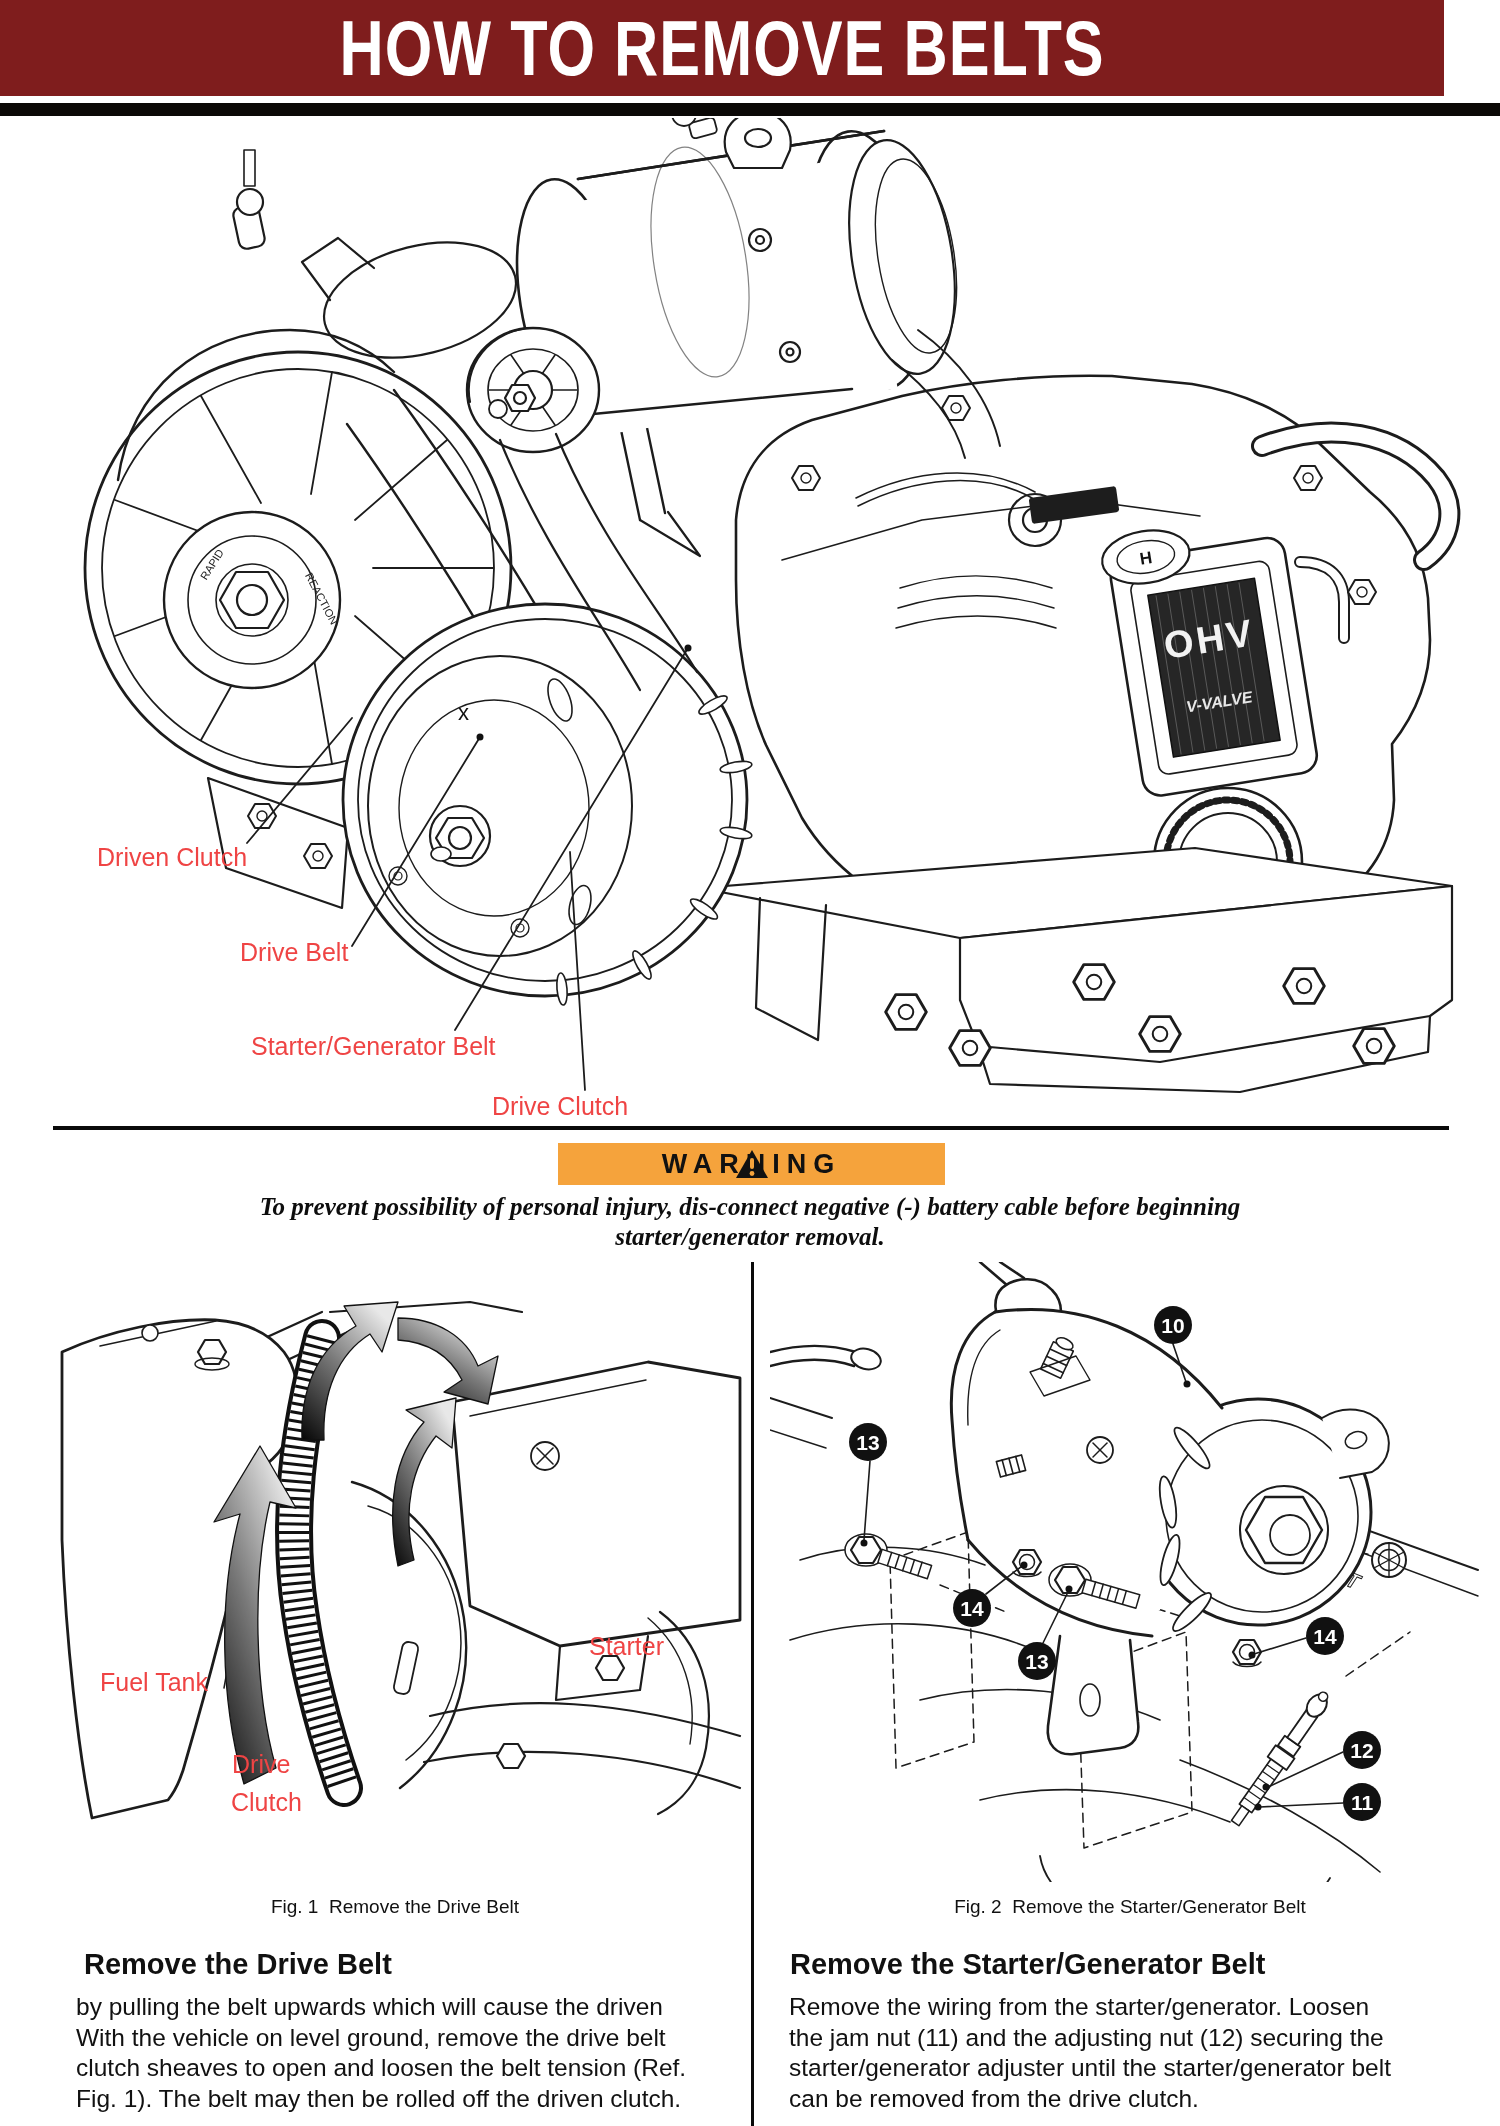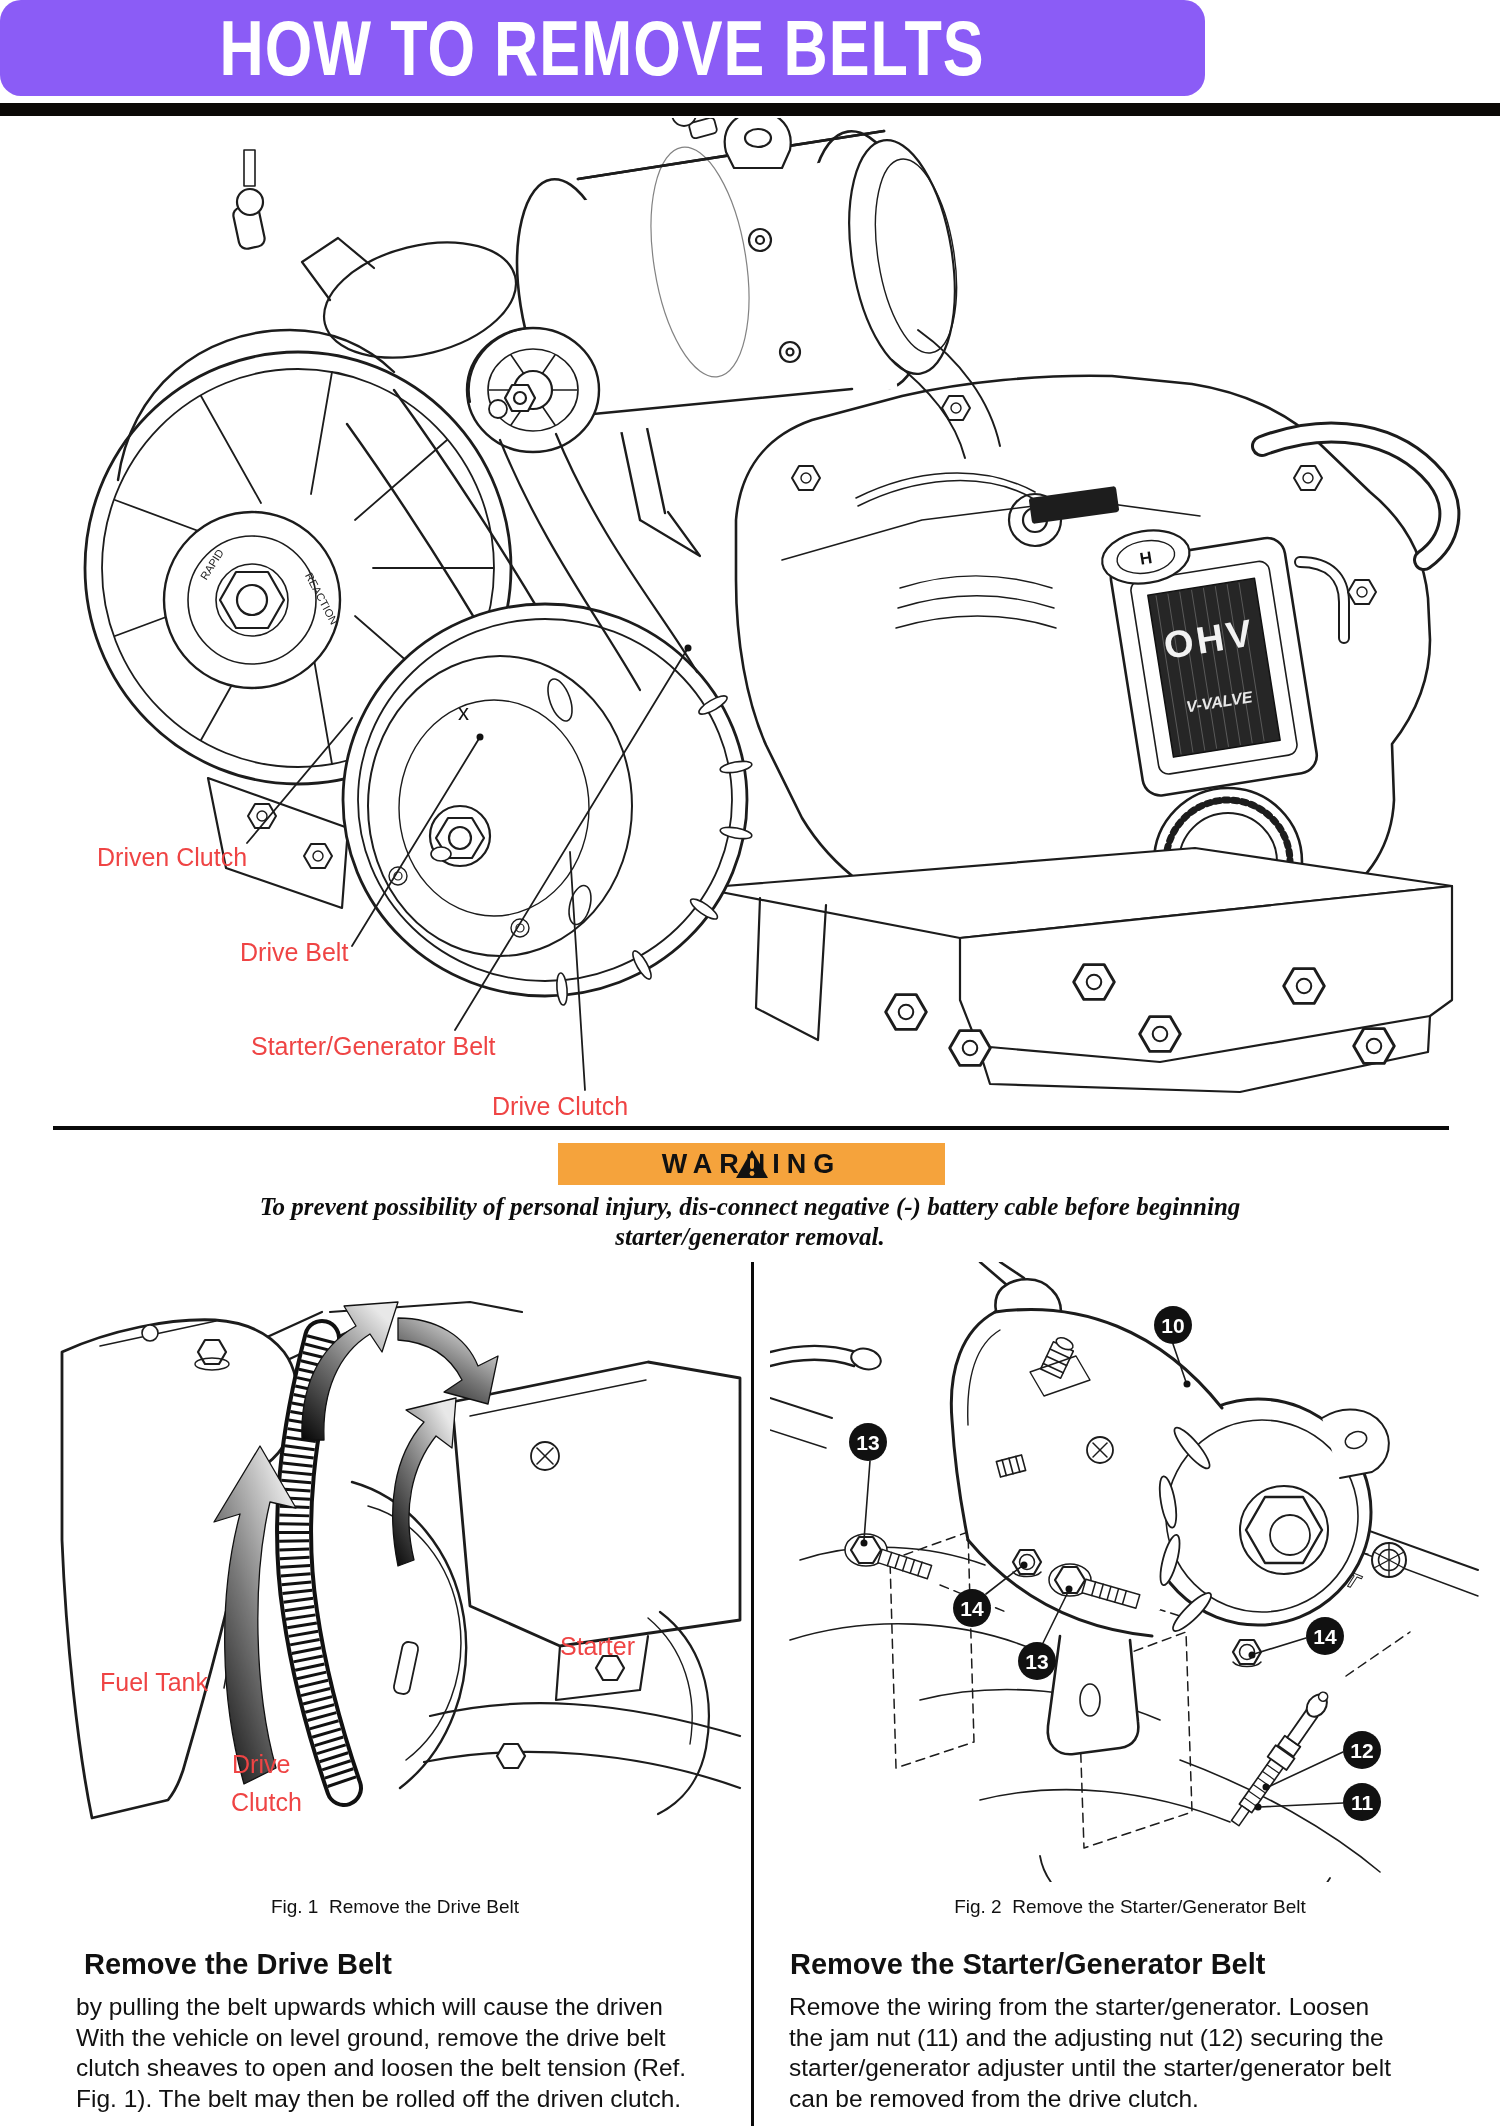--- a/index.html
+++ b/index.html
@@ -1,20 +1,20 @@
 <!DOCTYPE html>
 <html><head>
 <meta charset="utf-8">
 <style>
   html,body{margin:0;padding:0;background:#888;}
   #page{position:relative;width:1500px;height:2126px;background:#ffffff;overflow:hidden;
         font-family:"Liberation Sans",sans-serif;color:#111;}
   
-  #hdr{position:absolute;left:0;top:0;width:1205px;height:96px;background:#8b5cf6;
-       display:flex;align-items:center;justify-content:center;border-radius:21px;}
+  #hdr{position:absolute;left:0;top:0;width:1444px;height:96px;background:#7f1d1d;
+       display:flex;align-items:center;justify-content:center;}
   #hdr .t{color:#fff;font-weight:bold;font-size:60px;letter-spacing:1px;
           display:inline-block;transform:scale(1.02,1.3);}
   #hdr2{position:absolute;left:0;top:103px;width:1500px;height:13px;background:#0b0806;}
   
   .rule{position:absolute;background:#0a0a0a;}
   
   .dlabel{position:absolute;font-size:25px;color:#ef4444;white-space:nowrap;}
   
   #wbanner{position:absolute;left:558px;top:1143px;width:387px;height:42px;background:#F5A33C;
            display:flex;align-items:center;justify-content:center;gap:12px;}
@@ -280,21 +280,21 @@
 
       <g fill="url(#agrad)" stroke="#111" stroke-width="1.3">
         <path d="M 244 1784 C 220 1700 218 1596 240 1514 L 214 1522 L 260 1446 L 296 1508 L 270 1502 C 252 1578 254 1690 276 1768 Z"></path>
         <path d="M 302 1440 C 300 1388 318 1348 356 1326 L 344 1306 L 398 1302 L 382 1352 L 370 1334 C 338 1354 322 1392 324 1440 Z"></path>
         <path d="M 398 1318 C 436 1318 466 1336 478 1366 L 498 1356 L 488 1404 L 444 1392 L 462 1380 C 450 1356 428 1342 398 1340 Z"></path>
         <path d="M 398 1566 C 386 1506 394 1456 424 1422 L 406 1410 L 456 1398 L 452 1448 L 436 1436 C 412 1466 402 1510 414 1560 Z"></path>
       </g>
     </g>
   </svg>
   <span class="dlabel" style="left:100px;top:1668px">Fuel Tank</span>
-  <span class="dlabel" style="left:560px;top:1632px">Starter</span>
+  <span class="dlabel" style="left:589px;top:1632px">Starter</span>
   <span class="dlabel" style="left:232px;top:1750px">Drive</span>
   <span class="dlabel" style="left:231px;top:1788px">Clutch</span>
 
   <svg style="left:770px;top:1262px" width="720" height="620" viewBox="770 1262 720 620">
     <g stroke="#1c1c1c" fill="none" stroke-width="2" stroke-linecap="round" stroke-linejoin="round">
 
       <path d="M 1150 1452 L 1478 1570"></path>
       <path stroke-width="1.4" d="M 1162 1478 L 1478 1596"></path>
       <line x1="770" y1="1398" x2="832" y2="1418"></line>
       <line x1="770" y1="1430" x2="826" y2="1448" stroke-width="1.4"></line>

